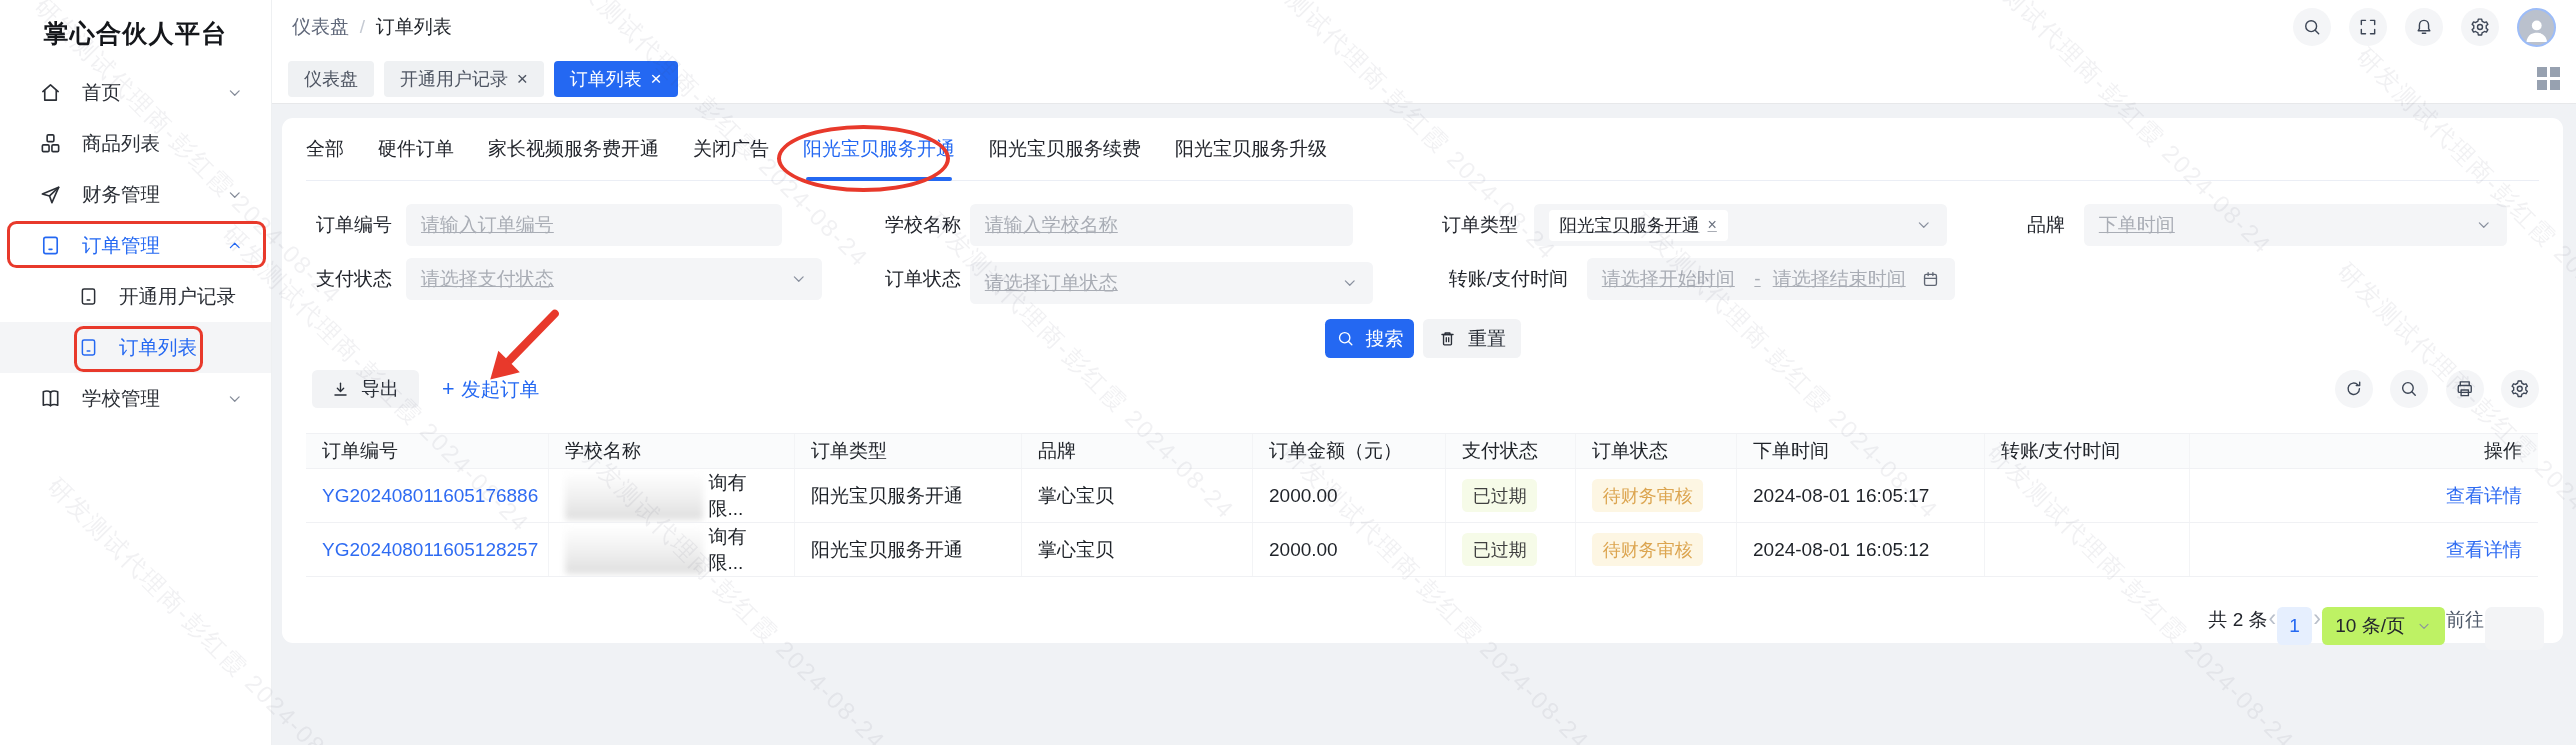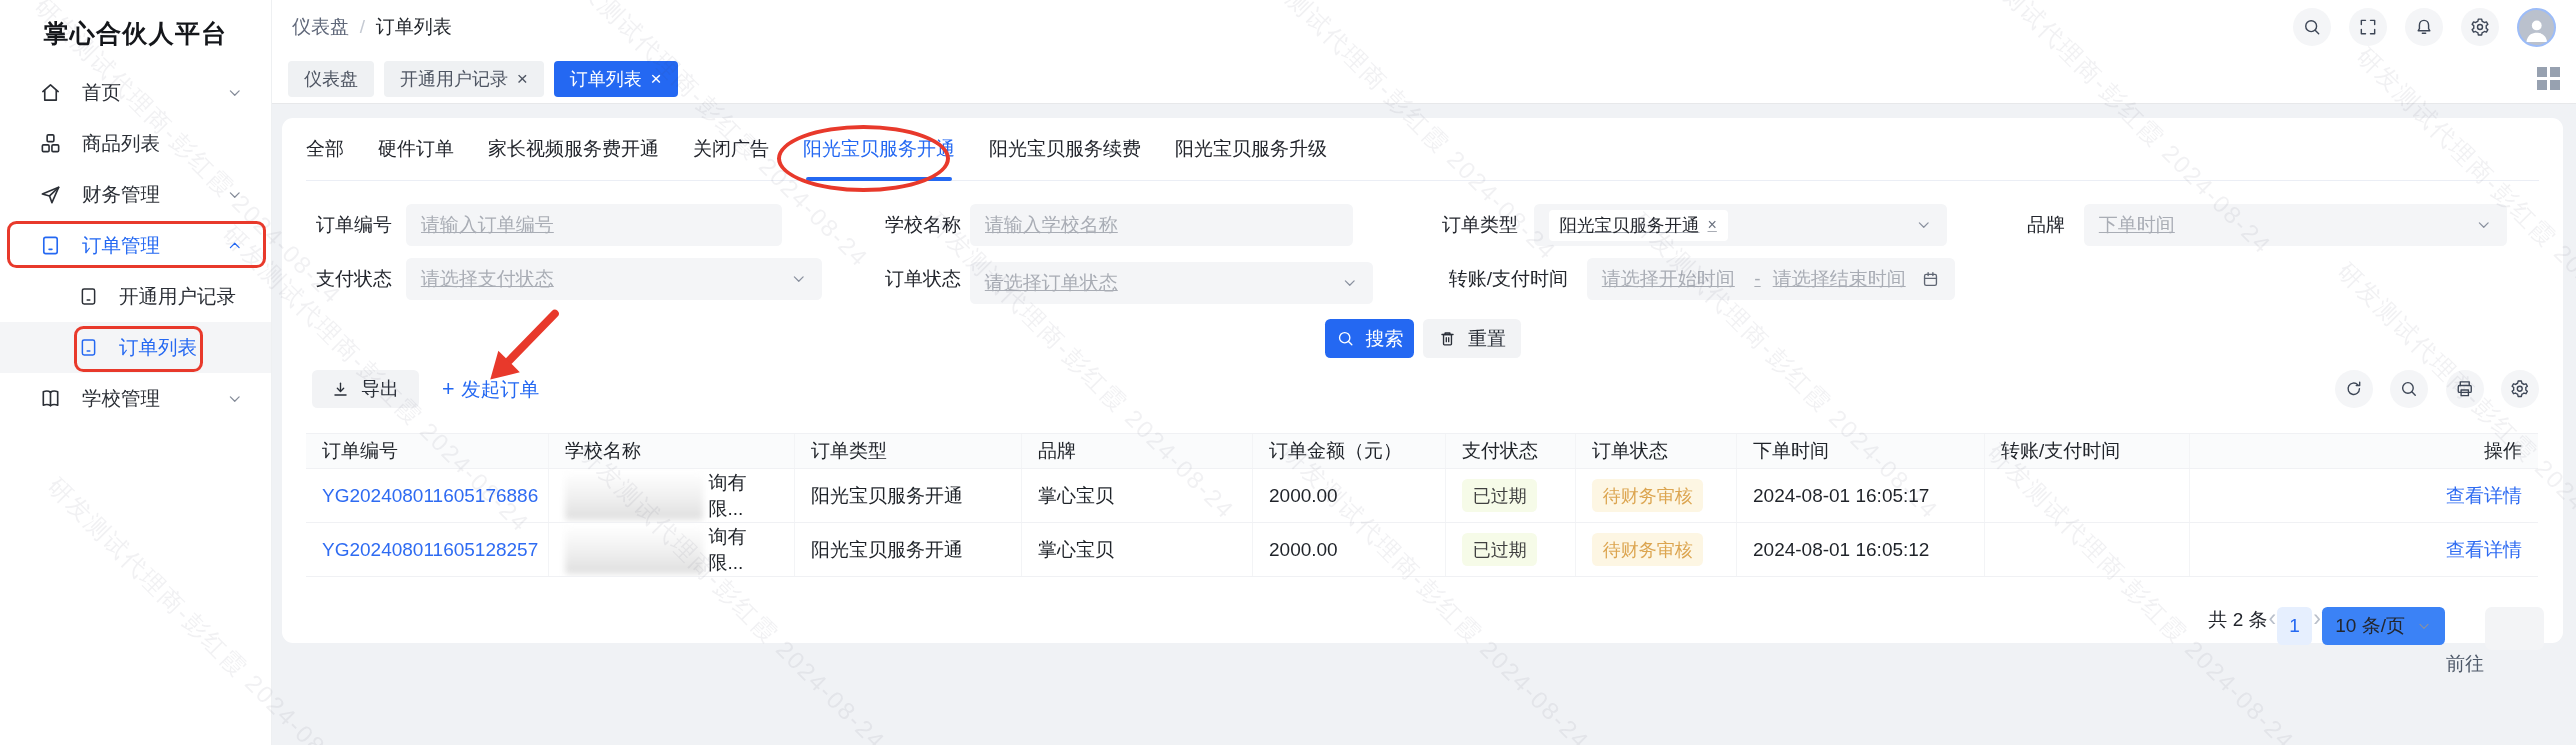--- a/index.html
+++ b/index.html
@@ -104,23 +104,23 @@
   .badge { padding: 4.7px 10.7px; border-radius: 5.4px; font-size: 18px; white-space: nowrap; }
   .badge-success { background: #f6fbe8; color: #404040; }
   .badge-warning { background: #fdf6e3; color: #dca550; }
 
   
   .pagination { position: absolute; right: 19px; top: 489px; display: flex; align-items: flex-start; gap: 1px; font-size: 19px; color: #23262d; }
   .pg-arrow { color: #b9bfca; font-size: 23px; cursor: pointer; line-height: 1; }
   .pg-prev::before { content: "‹"; }
   .pg-next::before { content: "›"; }
   .pg-page { width: 35px; height: 38px; background: #e6effe; color: #2468F2; border-radius: 5.4px; display: flex; align-items: center; justify-content: center; cursor: pointer; }
-  .pg-size { height: 38px; background: #3b82f6; border-radius: 5.4px; display: flex; align-items: center; gap: 10.7px; padding: 0 13.4px; color: #23262d; cursor: pointer; }
+  .pg-size { height: 38px; background: #bef264; border-radius: 5.4px; display: flex; align-items: center; gap: 10.7px; padding: 0 13.4px; color: #23262d; cursor: pointer; }
   .pg-size .chev { width: 16px; height: 16px; color: #8a919f; }
-  .pg-goto-label { color: #4e5969; margin-top: 44px; }
+  .pg-goto-label { color: #4e5969; }
   .pg-goto-input { width: 59px; height: 43px; background: #f3f4f6; border-radius: 6.7px; border: none; outline: none; }
 
   
   .anno { position: absolute; z-index: 60; pointer-events: none; }
   .anno-rect { border: 3.4px solid #E8392B; border-radius: 9.4px; }
   #anno-order-mgmt { left: 6.7px; top: 221px; width: 259px; height: 47px; }
   #anno-order-list { left: 74px; top: 326px; width: 129px; height: 46px; }
   #anno-ellipse { left: 777px; top: 125px; width: 173px; height: 67px; border: 4px solid #E8392B; border-radius: 50%; }
   #anno-arrow { left: 470px; top: 307px; }
 </style>

